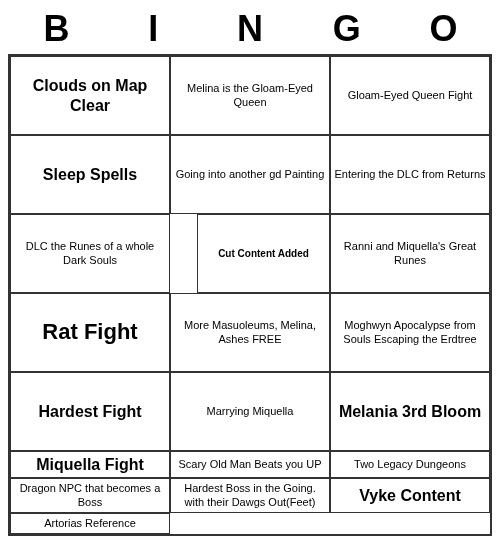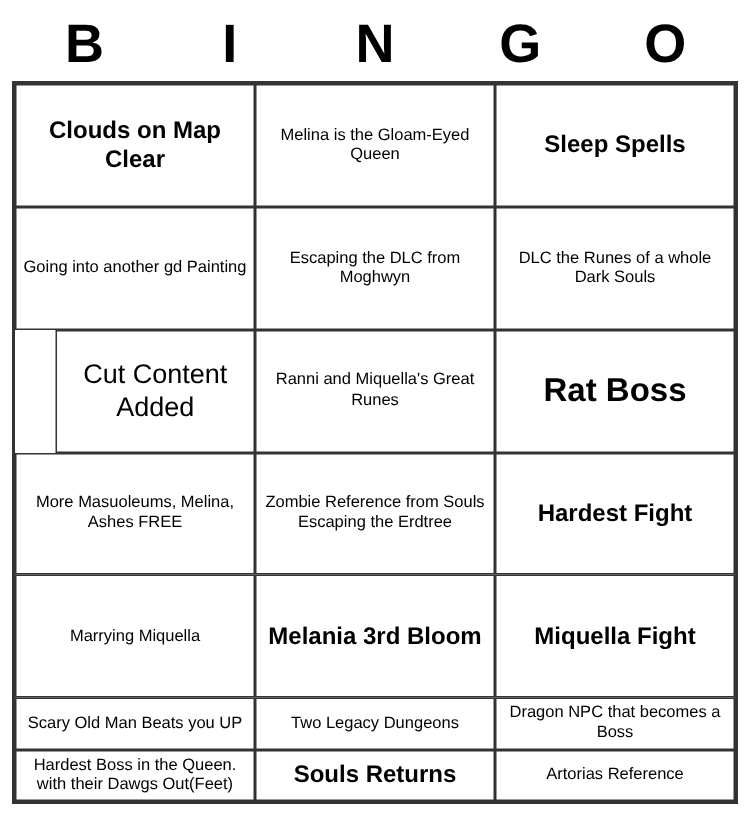--- a/index.html
+++ b/index.html
@@ -47,51 +47,52 @@
     }
     .cell.large-text {
       font-size: 22px;
       font-weight: bold;
     }
     .cell.medium-text {
       font-size: 16px;
       font-weight: bold;
     }
     .cell.bold-text {
-      font-size: 18px;
-      font-weight: normal;
+      font-size: 10px;
+      font-weight: bold;
       margin-left: 27px;
     }
   </style>
 </head>
 <body>
 
 <div class="title-row">
   <span class="title-letter">B</span>
   <span class="title-letter">I</span>
   <span class="title-letter">N</span>
   <span class="title-letter">G</span>
   <span class="title-letter">O</span>
 </div>
 
 <div class="bingo-grid" id="bingo-grid">
 <div class="cell medium-text">Clouds on Map Clear</div>
     <div class="cell">Melina is the Gloam-Eyed Queen</div>
+    <div class="cell">Gloam-Eyed Queen Fight</div>
     <div class="cell medium-text">Sleep Spells</div>
     <div class="cell">Going into another gd Painting</div>
-    <div class="cell">Escaping the DLC from Moghwyn</div>
+    <div class="cell">Entering the DLC from Returns</div>
     <div class="cell">DLC the Runes of a whole Dark Souls</div>
     <div class="cell bold-text">Cut Content Added</div>
     <div class="cell">Ranni and Miquella's Great Runes</div>
-    <div class="cell large-text">Rat Boss</div>
+    <div class="cell large-text">Rat Fight</div>
     <div class="cell">More Masuoleums, Melina, Ashes FREE</div>
-    <div class="cell">Zombie Reference from Souls Escaping the Erdtree</div>
+    <div class="cell">Moghwyn Apocalypse from Souls Escaping the Erdtree</div>
     <div class="cell medium-text">Hardest Fight</div>
     <div class="cell">Marrying Miquella</div>
     <div class="cell medium-text">Melania 3rd Bloom</div>
     <div class="cell medium-text">Miquella Fight</div>
     <div class="cell">Scary Old Man Beats you UP</div>
     <div class="cell">Two Legacy Dungeons</div>
     <div class="cell">Dragon NPC that becomes a Boss</div>
-    <div class="cell">Hardest Boss in the Queen. with their Dawgs Out(Feet)</div>
-    <div class="cell medium-text">Souls Returns</div>
+    <div class="cell">Hardest Boss in the Going. with their Dawgs Out(Feet)</div>
+    <div class="cell medium-text">Vyke Content</div>
     <div class="cell">Artorias Reference</div>
   </div>
 
 </body></html>

